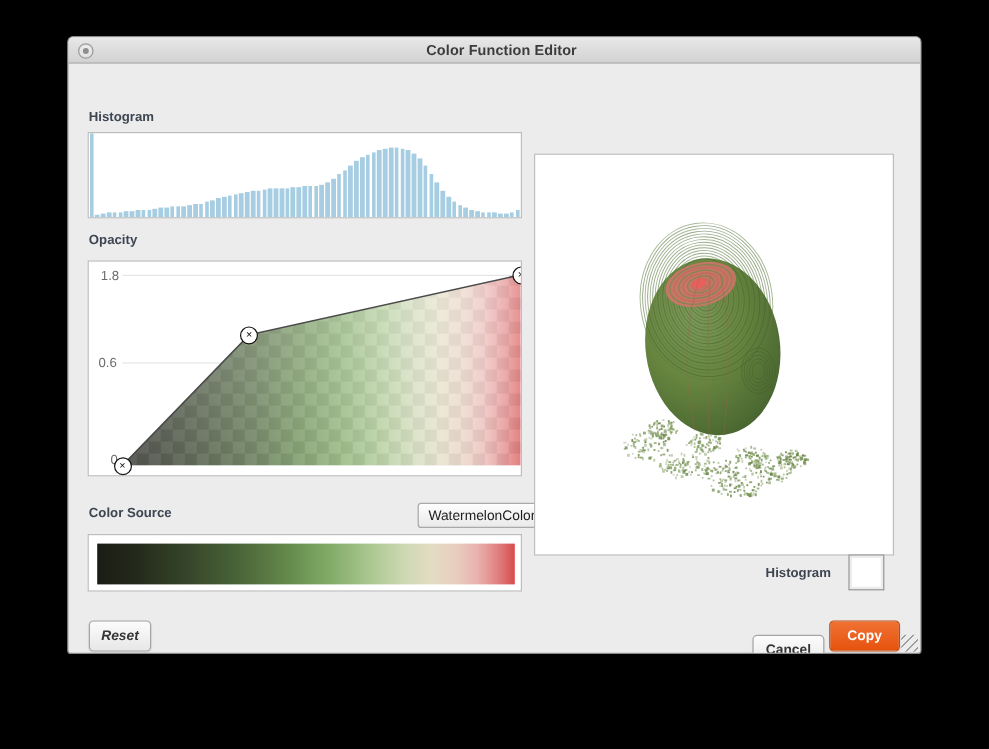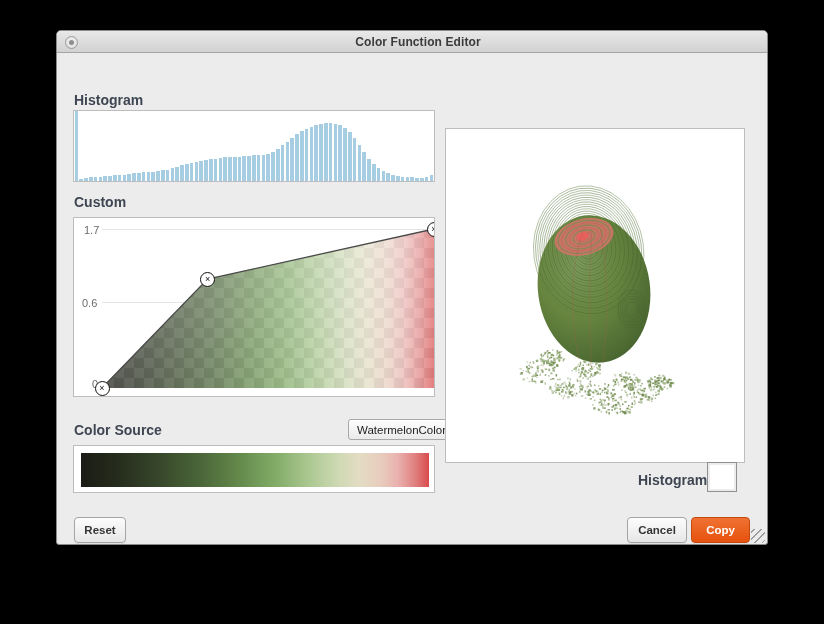--- a/index.html
+++ b/index.html
@@ -41,21 +41,21 @@
   }
   #win-btn::after {
     content: ""; width: 5px; height: 5px; border-radius: 50%;
     background: #8e8e8e;
   }
 
   #body { position: relative; padding: 0; height: 492px; }
 
   
   .section-label {
-    font-size: 14px; font-weight: bold; color: #3e4652;
+    font-size: 11px; font-weight: bold; color: #3e4652;
   }
 
   
   #hist-label { position: absolute; left: 17px; top: 39px; }
   #hist-panel {
     position: absolute; left: 16px; top: 57px;
     width: 362px; height: 72px;
     background: #fff; border: 1px solid #bdbdbd;
     overflow: hidden;
   }
@@ -144,23 +144,23 @@
   
   .btn {
     position: absolute; height: 26px;
     border: 1px solid #a5a5a5; border-radius: 4px;
     background: linear-gradient(to bottom, #fcfcfc 0%, #e7e7e7 100%);
     font-size: 11.5px; font-weight: bold; color: #353535;
     display: flex; align-items: center; justify-content: center;
     box-shadow: 0 1px 1px rgba(0,0,0,.06);
     cursor: default;
   }
-  #btn-reset { left: 17px; top: 464px; width: 52px; }
+  #btn-reset { left: 17px; top: 464px; width: 52px; font-style: italic; }
   #btn-copy  { left: 75px; top: 464px; width: 106px; }
-  #btn-cancel{ left: 570px; top: 464px; width: 60px; }
+  #btn-cancel{ left: 570px; top: 476px; width: 60px; }
   #btn-apply {
     left: 634px; top: 464px; width: 59px;
     background: linear-gradient(to bottom, #f07233 0%, #e6520d 100%);
     border-color: #c2480c; color: #fff;
   }
 
   
   #grip {
     position: absolute; right: 2px; bottom: 2px; width: 14px; height: 14px;
     background:
@@ -255,26 +255,26 @@
             <div class="hbar" style="height: 6.12245%; background: rgb(166, 205, 226);"></div>
             <div class="hbar" style="height: 5.10204%; background: rgb(166, 205, 226);"></div>
             <div class="hbar" style="height: 5.10204%; background: rgb(166, 205, 226);"></div>
             <div class="hbar" style="height: 4.08163%; background: rgb(166, 205, 226);"></div>
             <div class="hbar" style="height: 4.08163%; background: rgb(166, 205, 226);"></div>
             <div class="hbar" style="height: 5.10204%; background: rgb(166, 205, 226);"></div>
             <div class="hbar" style="height: 9.18367%; background: rgb(166, 205, 226);"></div>
           </div>
       </div>
 
-      <div id="opacity-label" class="section-label">Custom</div>
+      <div id="opacity-label" class="section-label">Opacity</div>
 
       <div id="op-panel">
         <div class="gridline" id="grid-10" style="top:11px"></div>
         <div class="gridline" id="grid-05" style="top:84px"></div>
-        <div class="axis-text" id="lbl-10">1.7</div>
+        <div class="axis-text" id="lbl-10">1.8</div>
         <div class="axis-text" id="lbl-05">0.6</div>
         <div class="axis-text" id="lbl-00">0</div>
         <svg id="op-svg" width="360" height="178">
             <defs>
               <pattern id="checker" width="20" height="20" patternUnits="userSpaceOnUse">
                 <rect width="20" height="20" fill="#ffffff"></rect>
                 <rect width="10" height="10" fill="#b9b9b9"></rect>
                 <rect x="10" y="10" width="10" height="10" fill="#b9b9b9"></rect>
               </pattern>
               <linearGradient id="rampgrad" x1="0" x2="1" y1="0" y2="0">

